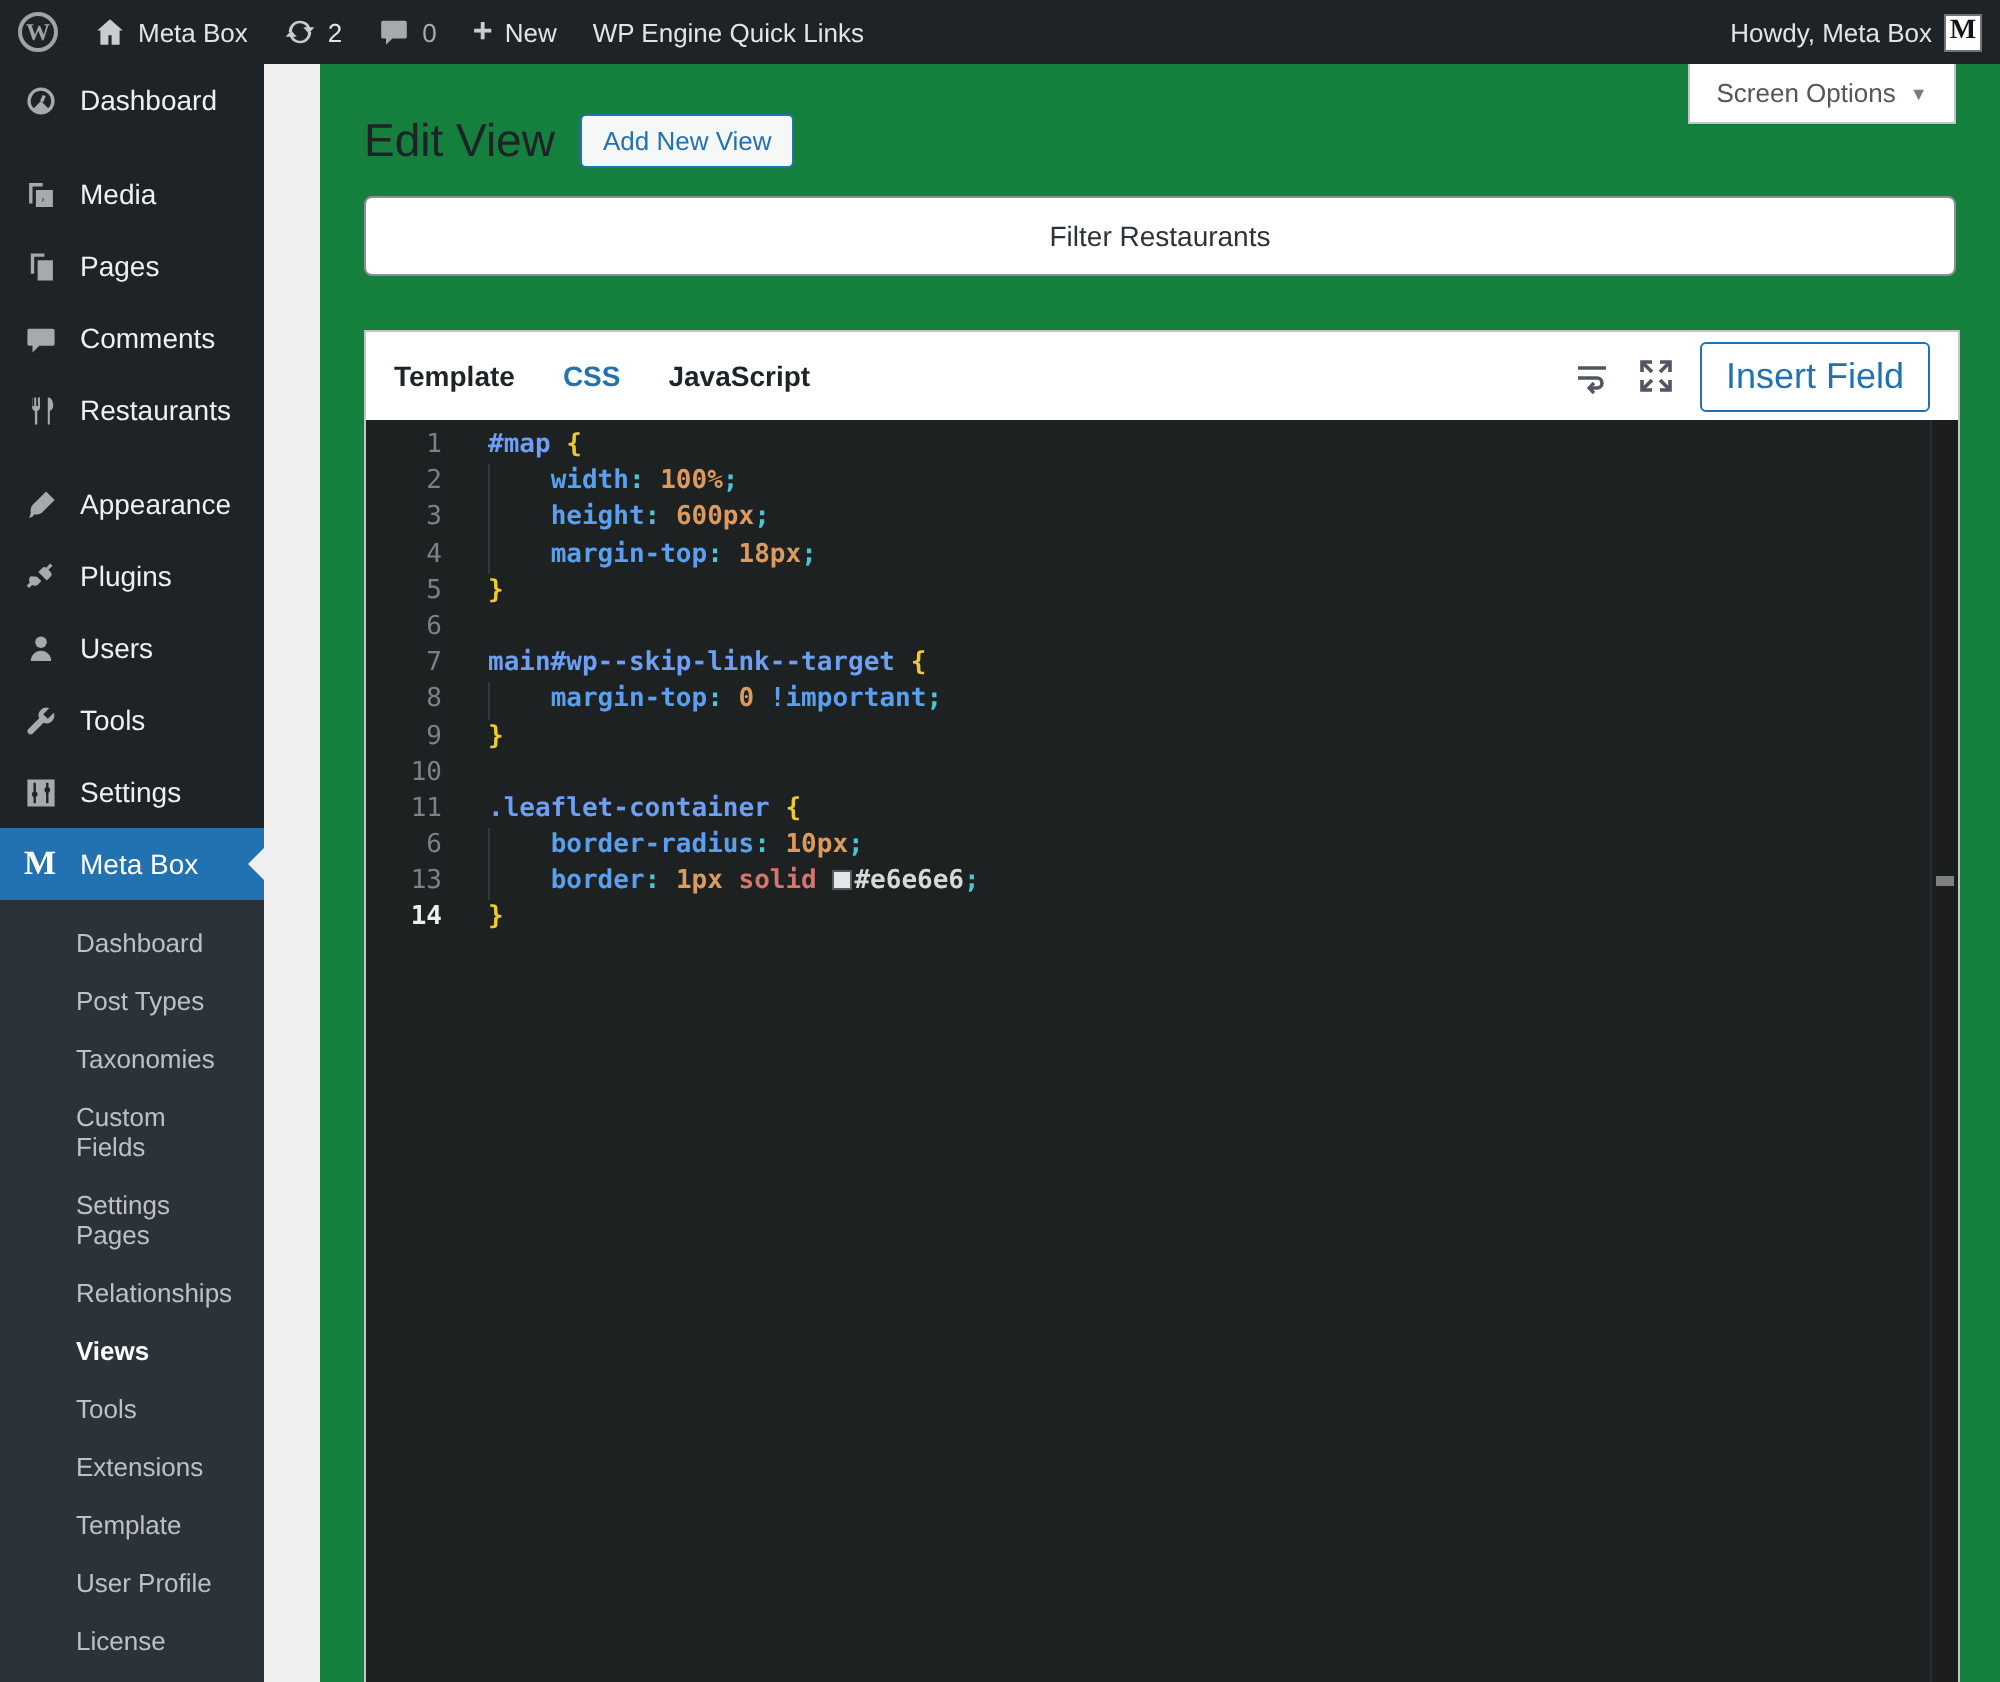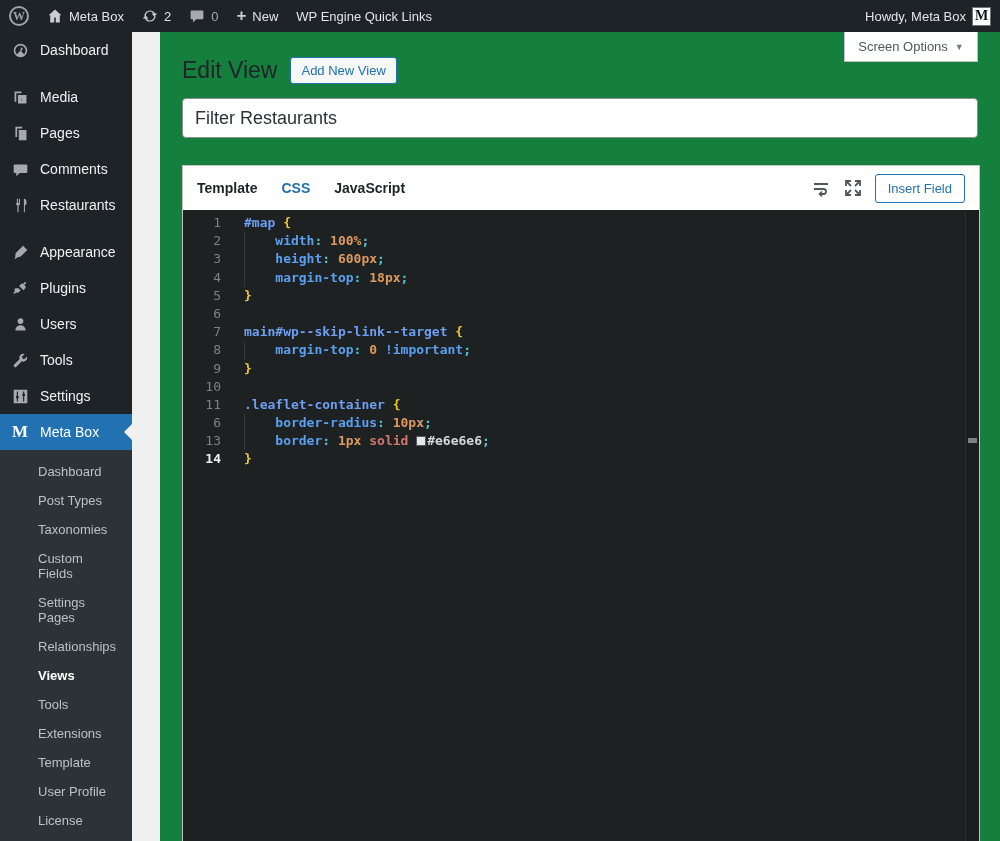--- a/index.html
+++ b/index.html
@@ -30,31 +30,31 @@
   .submenu-item { padding:7px 12px 7px 38px; font-size:13px; color:#bdc1c6; cursor:pointer; }
   .submenu-item.current { color:#fff; font-weight:bold; }
 
   
   .content { position:absolute; top:32px; left:160px; width:840px; height:809px; background:#15803d; }
   .screen-options-tab { position:absolute; top:0; right:22px; width:134px; height:30px; background:#fff; border:1px solid #c3c4c7; border-top:none; display:flex; align-items:center; justify-content:center; gap:7px; font-size:13px; color:#50575e; cursor:pointer; box-shadow:0 1px 1px rgba(0,0,0,.04); }
   .so-arrow { font-size:9px; color:#787c82; }
   .page-head { display:flex; align-items:center; padding:23px 22px 0 22px; gap:13px; }
   .page-title { font-size:23px; font-weight:400; color:#1d2327; line-height:30px; }
   .btn-secondary { background:#f6f7f7; border:1px solid #2271b1; color:#2271b1; border-radius:3px; font-size:13px; padding:5px 10px; cursor:pointer; font-family:"Liberation Sans", sans-serif; }
-  .title-input { display:block; margin:13px 22px 0 22px; width:796px; height:40px; border:1px solid #8c8f94; border-radius:4px; background:#fff; font-size:18px; color:#2c3338; padding:3px 12px; font-family:"Liberation Sans", sans-serif; }
+  .title-input { display:block; margin:13px 22px 0 22px; width:796px; height:40px; border:1px solid #8c8f94; border-radius:4px; background:#fff; font-size:14px; color:#2c3338; padding:3px 12px; font-family:"Liberation Sans", sans-serif;text-align:center; }
 
   
   .editor-panel { position:absolute; top:133px; left:22px; width:798px; bottom:-10px; background:#fff; border:1px solid #c3c4c7; display:flex; flex-direction:column; }
   .tabs-row { height:44px; display:flex; align-items:center; padding:0 14px; gap:24px; background:#fff; flex:0 0 44px; }
   .tab { font-size:14px; font-weight:600; color:#1d2327; cursor:pointer; }
   .tab.active { color:#2271b1; }
   .tabs-right { margin-left:auto; display:flex; align-items:center; gap:12px; }
   .tool-icon { width:20px; height:20px; cursor:pointer; }
   .tool-icon svg { stroke:#50575e; fill:none; stroke-width:1.8; }
-  .btn-insert { background:#fff; border:1px solid #2271b1; color:#2271b1; border-radius:3px; font-size:13px; padding:6px 12px; cursor:pointer; font-family:"Liberation Sans", sans-serif; }
+  .btn-insert { background:#fff; border:1px solid #2271b1; color:#2271b1; border-radius:3px; font-size:18px; padding:6px 12px; cursor:pointer; font-family:"Liberation Sans", sans-serif; }
 
   
   .code-editor { flex:1; background:#1e2122; position:relative; overflow:hidden; font-family:"DejaVu Sans Mono","Liberation Mono",monospace; font-size:13px; padding-top:4px; }
   .code-line { display:flex; height:18.2px; line-height:18.2px; position:relative; }
   .code-line.indented::before { content:""; position:absolute; left:61px; top:0; bottom:0; border-left:1px solid #35393b; }
   .gutter { width:38px; flex:0 0 38px; text-align:right; color:#7d8184; user-select:none; }
   .gutter.active { color:#eceef0; font-weight:bold; }
   .code-content { padding-left:23px; white-space:pre; font-weight:bold; color:#d4d4d4; }
   .tk-sel { color:#6d9ff2; }
   .tk-brace { color:#f0c832; }

